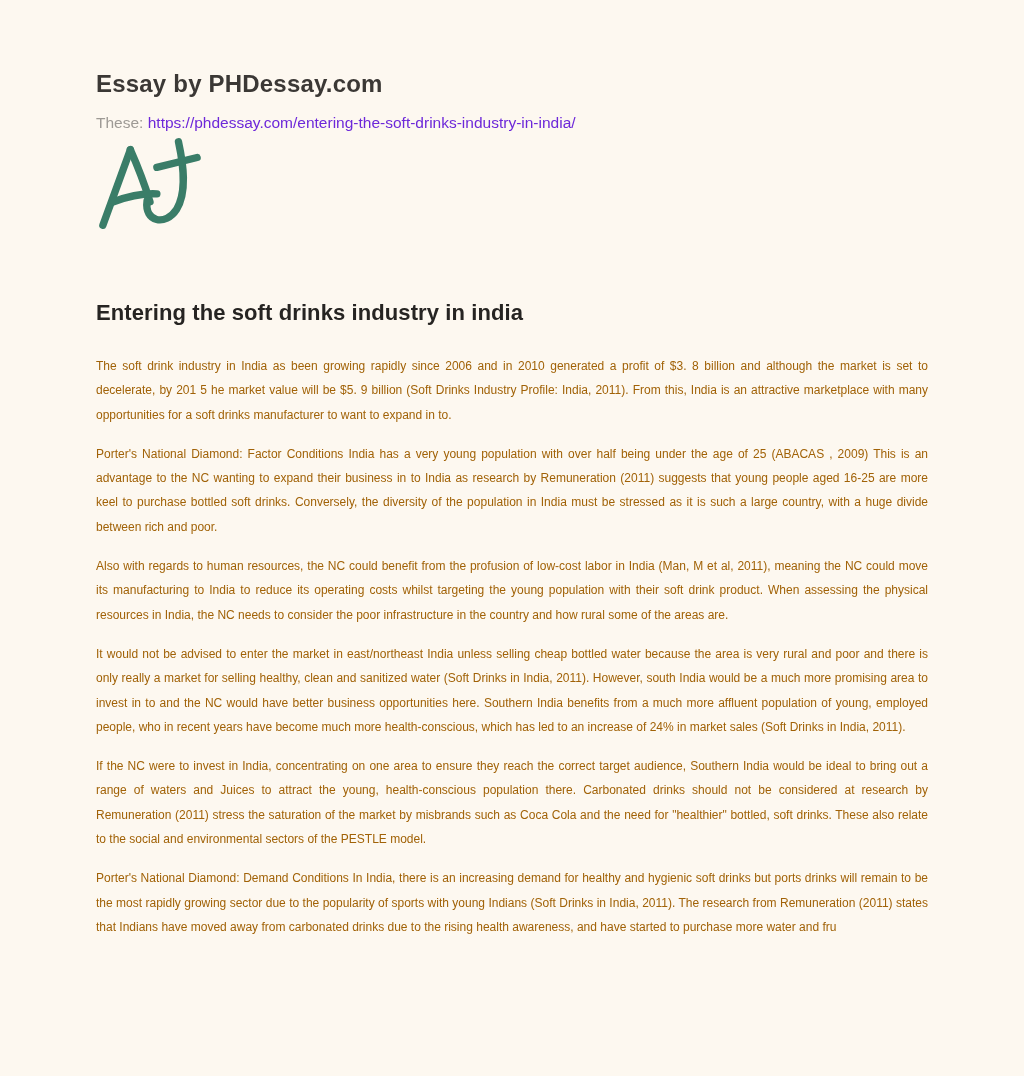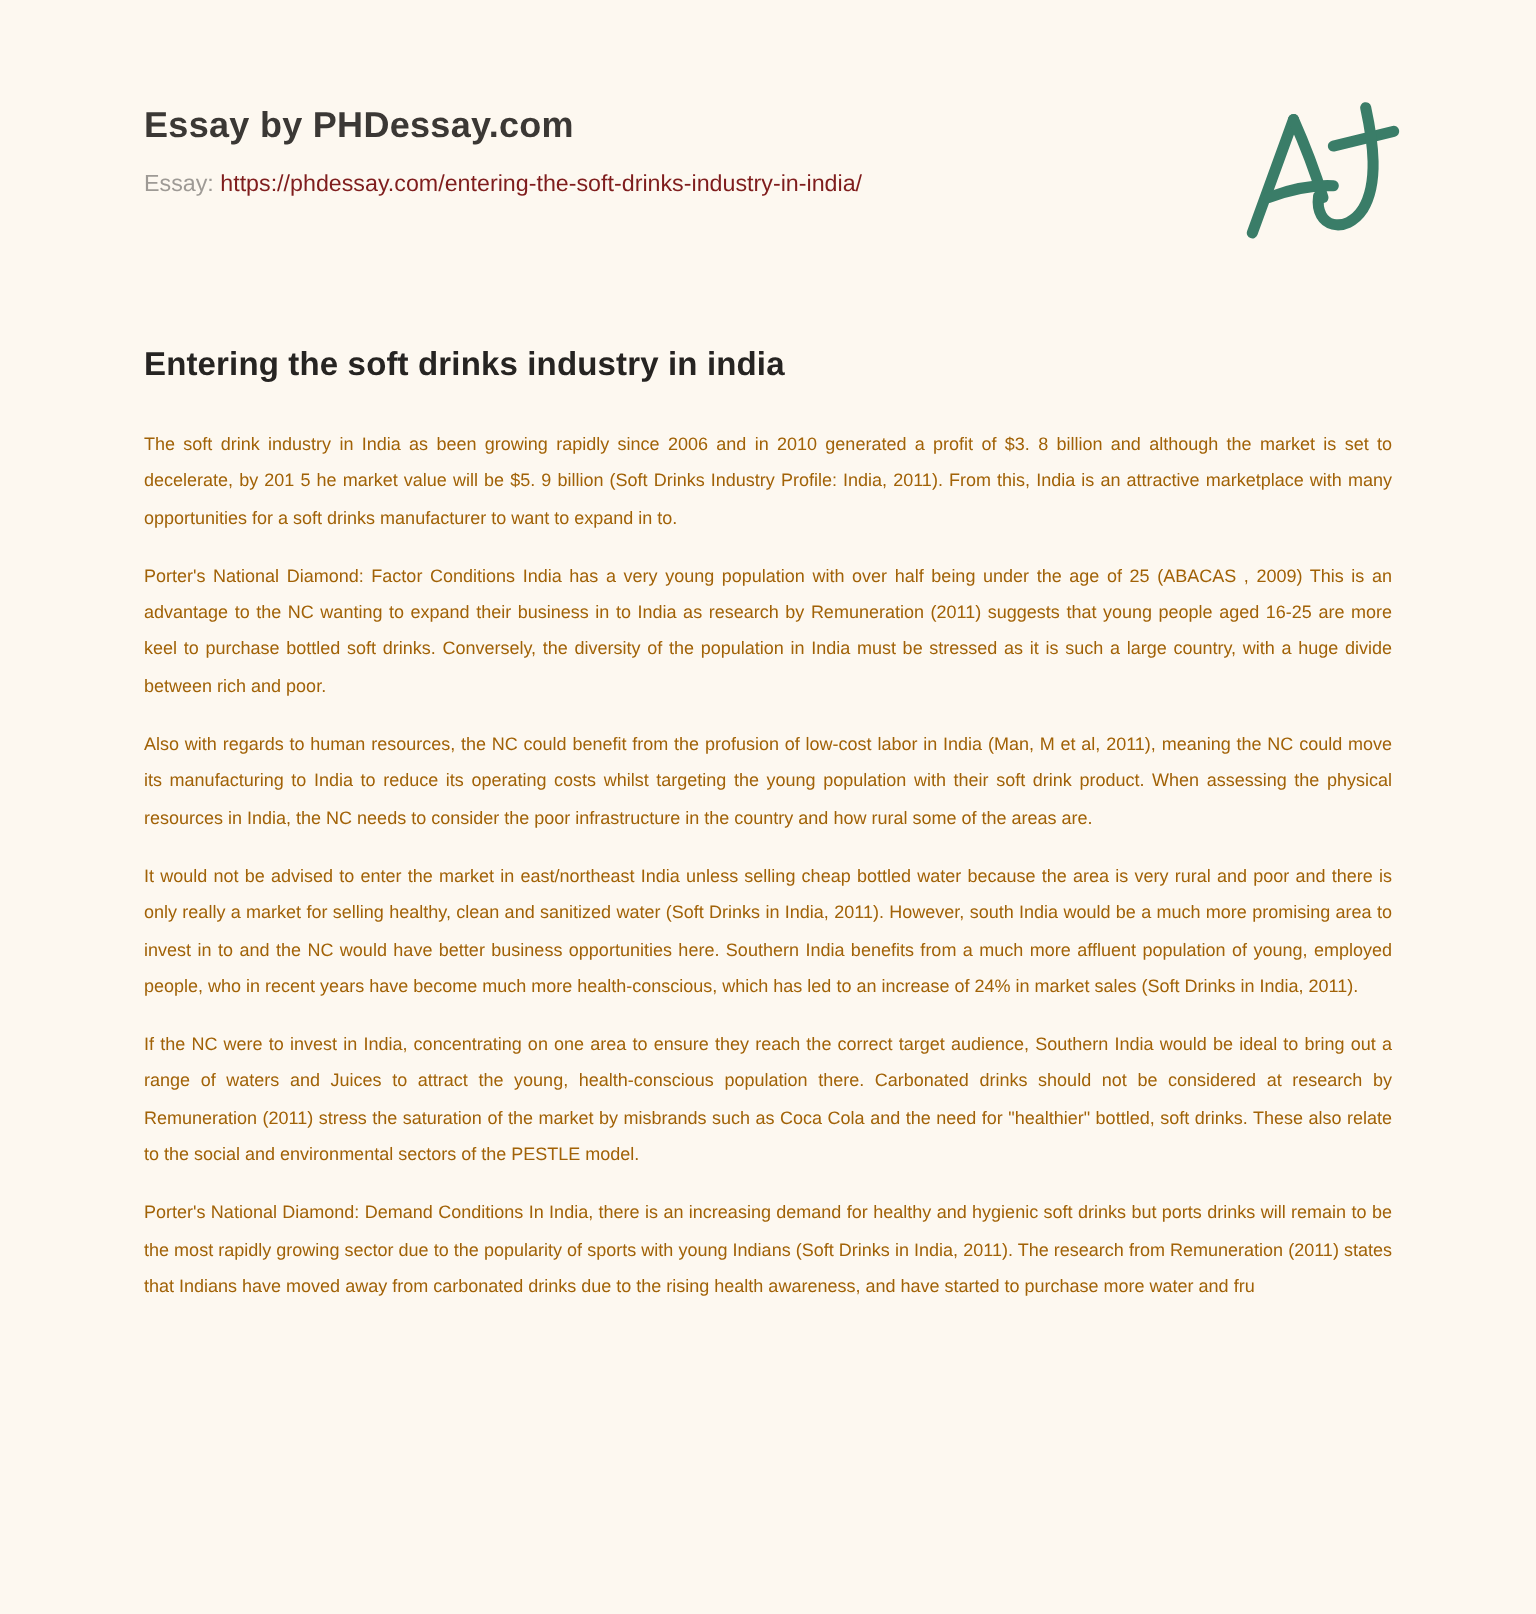--- a/index.html
+++ b/index.html
@@ -15,37 +15,38 @@
   .page {
     width: 1024px;
     height: 1076px;
     padding: 62px 96px 0 96px;
     overflow: hidden;
   }
   .header-row {
     display: flex;
     justify-content: space-between;
     align-items: flex-start;
+    flex-direction: column;
   }
   .byline {
     font-size: 24px;
     font-weight: bold;
     color: #3b3835;
     letter-spacing: 0.2px;
     margin-top: 8px;
   }
   .source-line {
     margin-top: 16px;
     font-size: 15.5px;
   }
   .source-label {
     color: #9e9a95;
   }
   .source-link {
-    color: #7f1d1d;
+    color: #6d28d9;
     text-decoration: none;
   }
   .logo {
     width: 108px;
     height: 100px;
     flex: 0 0 auto;
     margin-top: 4px;
     margin-right: -8px;
   }
   .essay-title {
@@ -68,21 +69,21 @@
 </style>
 </head>
 <body>
 
 <div class="page">
 
   <div class="header-row">
     <div>
       <div class="byline">Essay by PHDessay.com</div>
       <div class="source-line">
-        <span class="source-label">Essay:</span>
+        <span class="source-label">These:</span>
         <a class="source-link" href="#">https://phdessay.com/entering-the-soft-drinks-industry-in-india/</a>
       </div>
     </div>
 
     <svg class="logo" viewBox="0 0 110 100" fill="none" stroke="#3A7D68" stroke-width="7.5" stroke-linecap="round" stroke-linejoin="round">
       <path d="M7,90 Q21,52 35,13"></path>
       <path d="M35,13 Q47,40 55,66"></path>
       <path d="M18,66 Q42,57 62,58"></path>
       <path d="M62,31 L103,21"></path>
       <path d="M84,5 C89,28 93,56 82,74 C71,91 49,87 52,65"></path>

